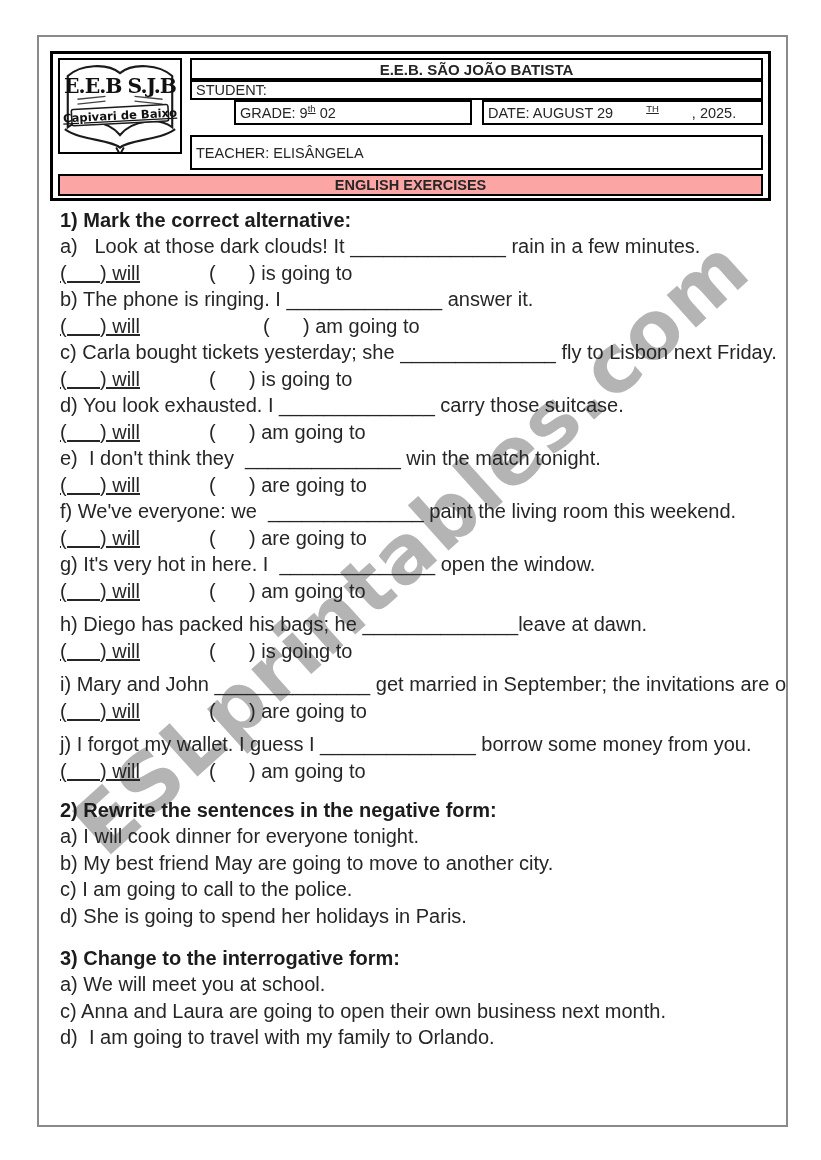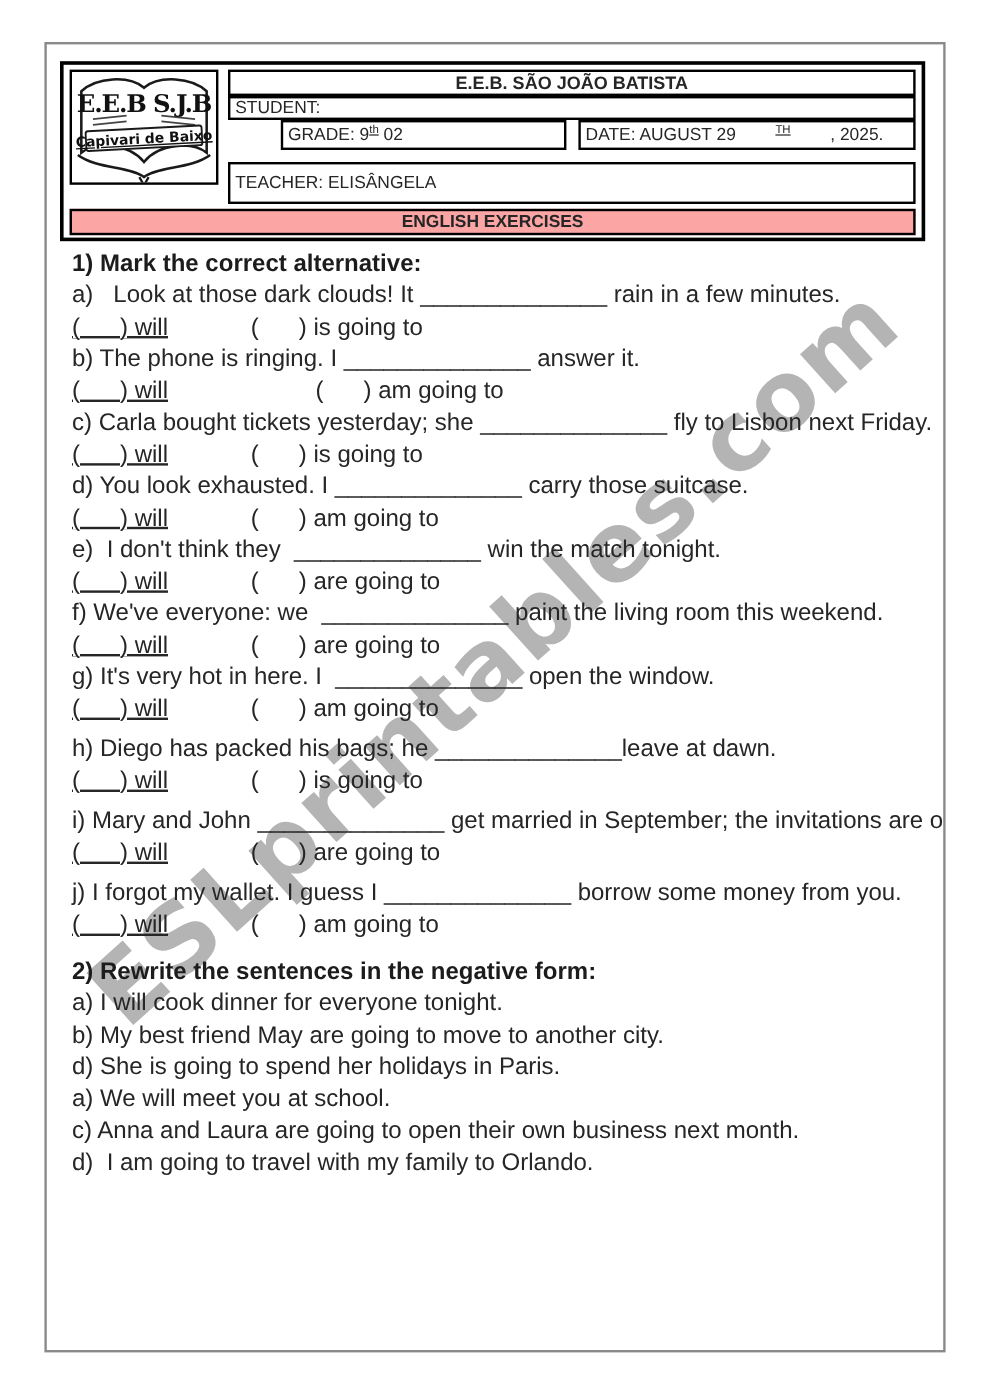--- a/index.html
+++ b/index.html
@@ -199,23 +199,25 @@
         <div class="ex-item spaced">
           <div class="line">j) I forgot my wallet. I guess I ______________ borrow some money from you.</div>
           <div class="line"><span class="opt1">(      ) will</span><span>(      ) am going to</span></div>
         </div>
       </div>
 
     <div class="line sec-title sec2">2) Rewrite the sentences in the negative form:</div>
     <div>
         <div class="line">a) I will cook dinner for everyone tonight.</div>
         <div class="line">b) My best friend May are going to move to another city.</div>
+        <div class="line">c) I am going to call to the police.</div>
         <div class="line">d) She is going to spend her holidays in Paris.</div>
       </div>
 
+    <div class="line sec-title sec3">3) Change to the interrogative form:</div>
     <div>
         <div class="line">a) We will meet you at school.</div>
         <div class="line">c) Anna and Laura are going to open their own business next month.</div>
         <div class="line">d)  I am going to travel with my family to Orlando.</div>
       </div>
   </div>
 
 </div>
 
 </body></html>

